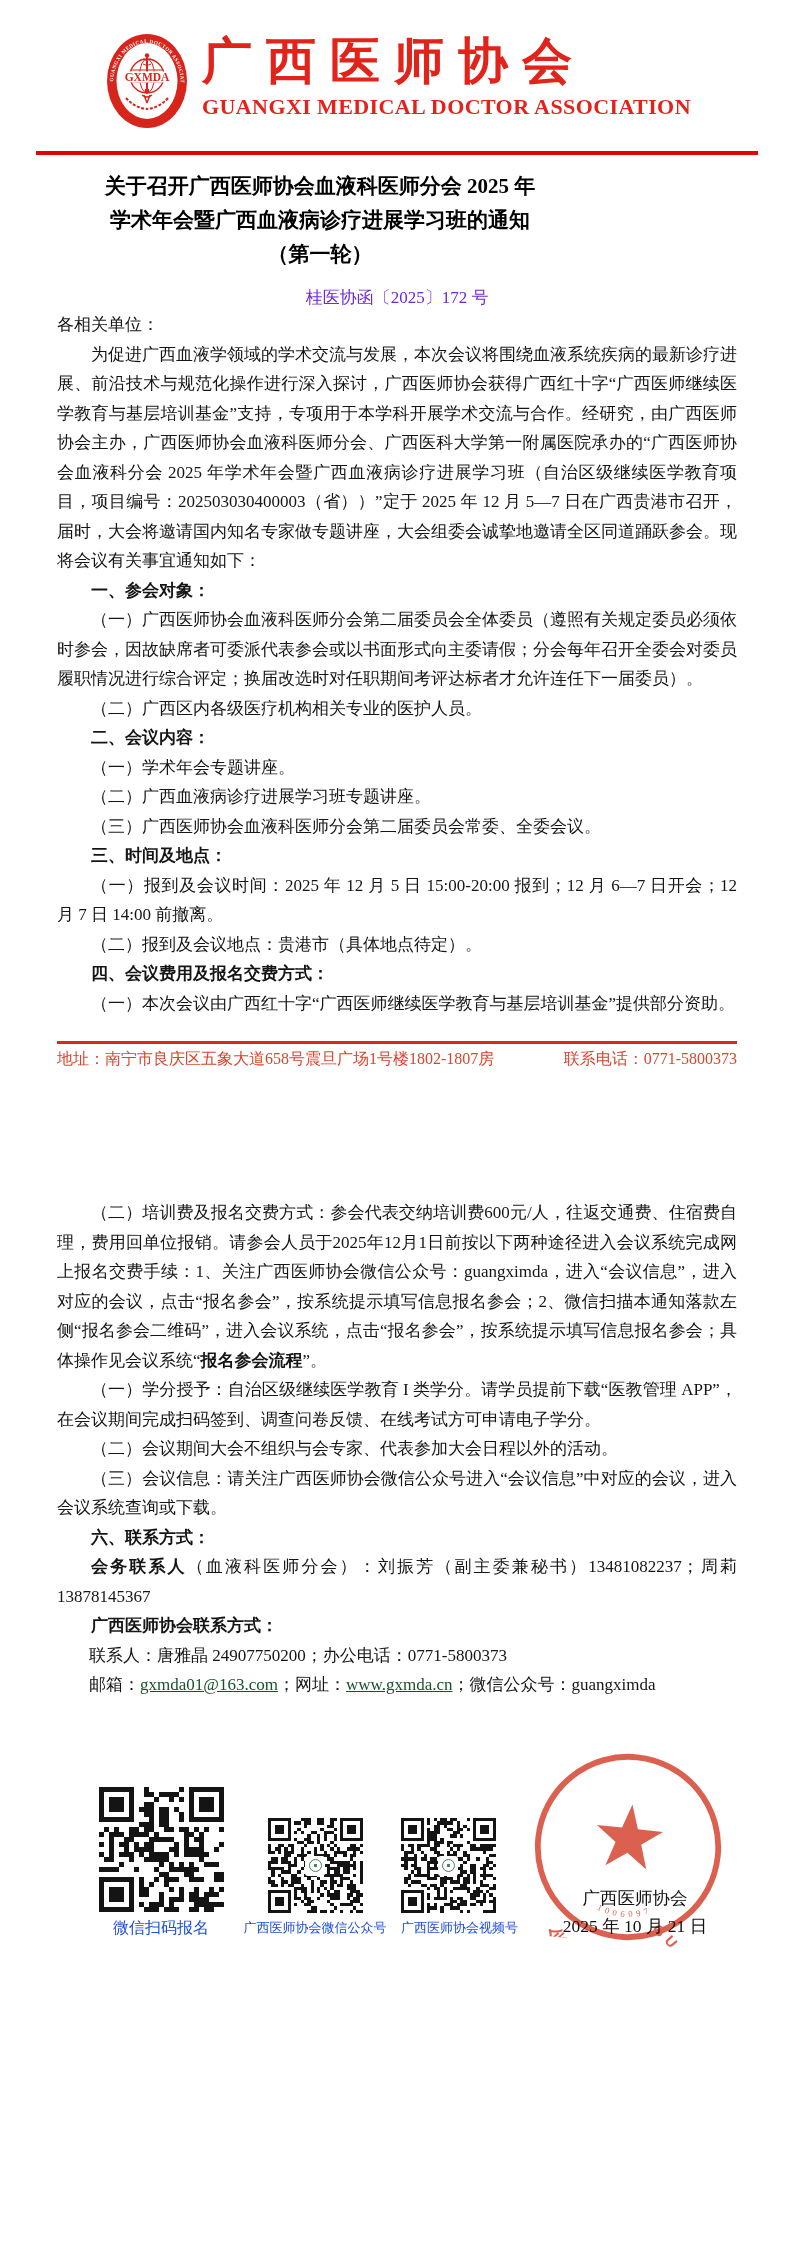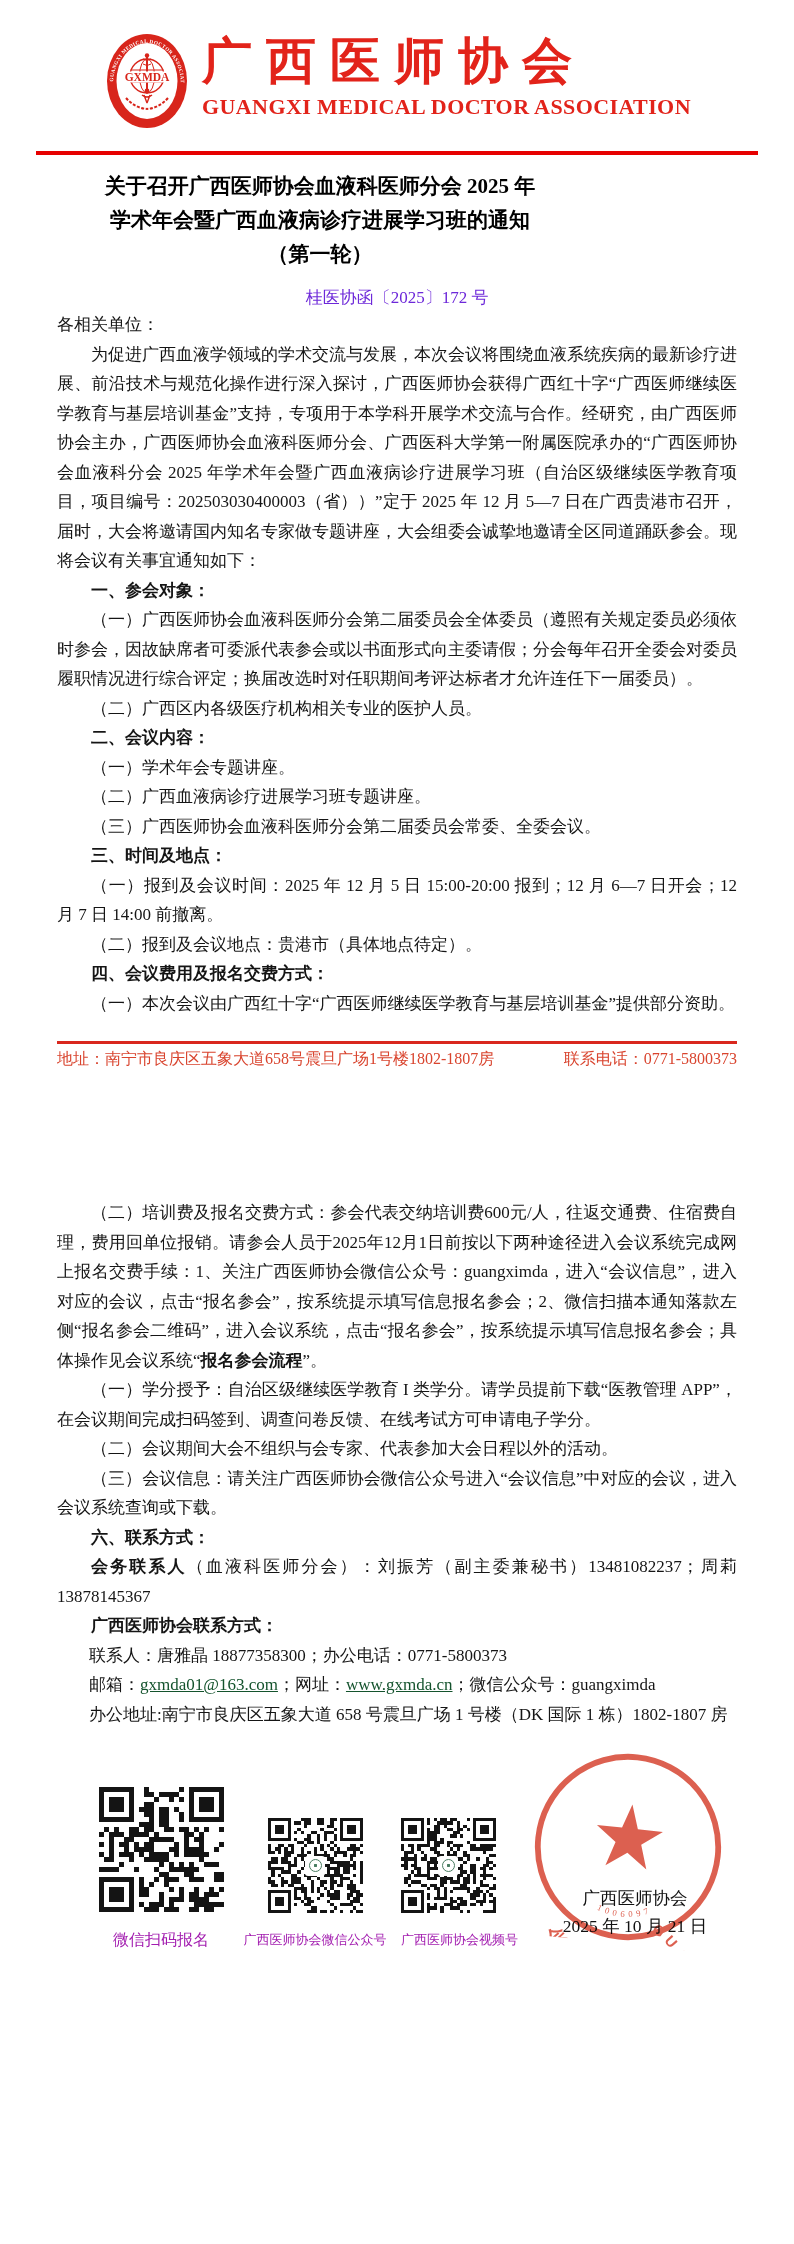--- a/index.html
+++ b/index.html
@@ -30,21 +30,21 @@
   .foot-line{position:absolute;top:1048px;left:57px;width:680px;display:flex;justify-content:space-between;
              font-size:16px;font-weight:400;color:#d9442e;line-height:22px;}
   
   .signature{position:absolute;top:1884px;left:520px;width:230px;text-align:center;
              font-size:17.5px;line-height:28px;color:#111;z-index:2;}
   .seal{position:absolute;top:1750px;left:531px;width:194px;height:194px;z-index:3;
         transform:rotate(6deg);opacity:.9;mix-blend-mode:multiply;}
   
   .qr-group{position:absolute;z-index:1;text-align:center;}
   .qr-box{position:relative;margin:0 auto;background:#fff;}
-  .qr-label{margin-top:18px;color:#a21caf;white-space:nowrap;}
+  .qr-label{margin-top:6px;color:#1d4ed8;white-space:nowrap;}
   .g1{top:1787px;left:86px;width:150px;}  .g1 .qr-box{width:125px;height:125px;} .g1 .qr-label{font-size:16px;}
   .g2{top:1818px;left:240px;width:150px;} .g2 .qr-box{width:95px;height:95px;}  .g2 .qr-label{font-size:13px;}
   .g3{top:1818px;left:378px;width:140px;text-align:right;} .g3 .qr-box{width:95px;height:95px;}  .g3 .qr-label{font-size:13px;}
   .qr-logo{position:absolute;left:50%;top:50%;width:20px;height:20px;margin:-10px 0 0 -10px;
            background:#fff;border-radius:3px;display:flex;align-items:center;justify-content:center;}
   .qr-logo i{display:block;width:13px;height:13px;border:1.5px solid #4a7d62;border-radius:50%;
              box-sizing:border-box;background:radial-gradient(circle,#4a7d62 18%,transparent 20%);}
 </style>
 </head>
 <body>
@@ -116,23 +116,22 @@
   </div>
 
   <div class="pg pg2">
     <p><span>（二）培训费及报名交费方式：参会代表交纳培训费600元/人，往返交通费、住宿费自理，费用回单位报销。请参会人员于2025年12月1日前按以下两种途径进入会议系统完成网上报名交费手续：1、关注广西医师协会微信公众号：guangximda，进入“会议信息”，进入对应的会议，点击“报名参会”，按系统提示填写信息报名参会；2、微信扫描本通知落款左侧“报名参会二维码”，进入会议系统，点击“报名参会”，按系统提示填写信息报名参会；具体操作见会议系统“</span><span class="bh">报名参会流程</span><span>”。</span></p>
     <p>（一）学分授予：自治区级继续医学教育 I 类学分。请学员提前下载“医教管理 APP”，在会议期间完成扫码签到、调查问卷反馈、在线考试方可申请电子学分。</p>
     <p>（二）会议期间大会不组织与会专家、代表参加大会日程以外的活动。</p>
     <p>（三）会议信息：请关注广西医师协会微信公众号进入“会议信息”中对应的会议，进入会议系统查询或下载。</p>
     <p class="bh">六、联系方式：</p>
     <p><span class="bh">会务联系人</span><span>（血液科医师分会）：刘振芳（副主委兼秘书）13481082237；周莉 13878145367</span></p>
     <p class="bh">广西医师协会联系方式：</p>
-    <p class="ci">联系人：唐雅晶 18877358300；办公电话：0771-5800373</p>
+    <p class="ci">联系人：唐雅晶 24907750200；办公电话：0771-5800373</p>
     <p class="ci"><span>邮箱：</span><a class="lnk" href="#">gxmda01@163.com</a><span>；网址：</span><a class="lnk" href="#">www.gxmda.cn</a><span>；微信公众号：guangximda</span></p>
-    <p class="ci">办公地址:南宁市良庆区五象大道 658 号震旦广场 1 号楼（DK 国际 1 栋）1802-1807 房</p>
   </div>
 
   <div class="signature">
     <div>广西医师协会</div>
     <div>2025 年 10 月 21 日</div>
   </div>
   <svg class="seal" viewBox="0 0 200 200">
     <defs>
       <path id="sealArc" d="M 100,177 A 77,77 0 1 1 99.99,177"></path>
       <path id="serialArc" d="M 48,148 A 68,68 0 0 0 152,148"></path>

